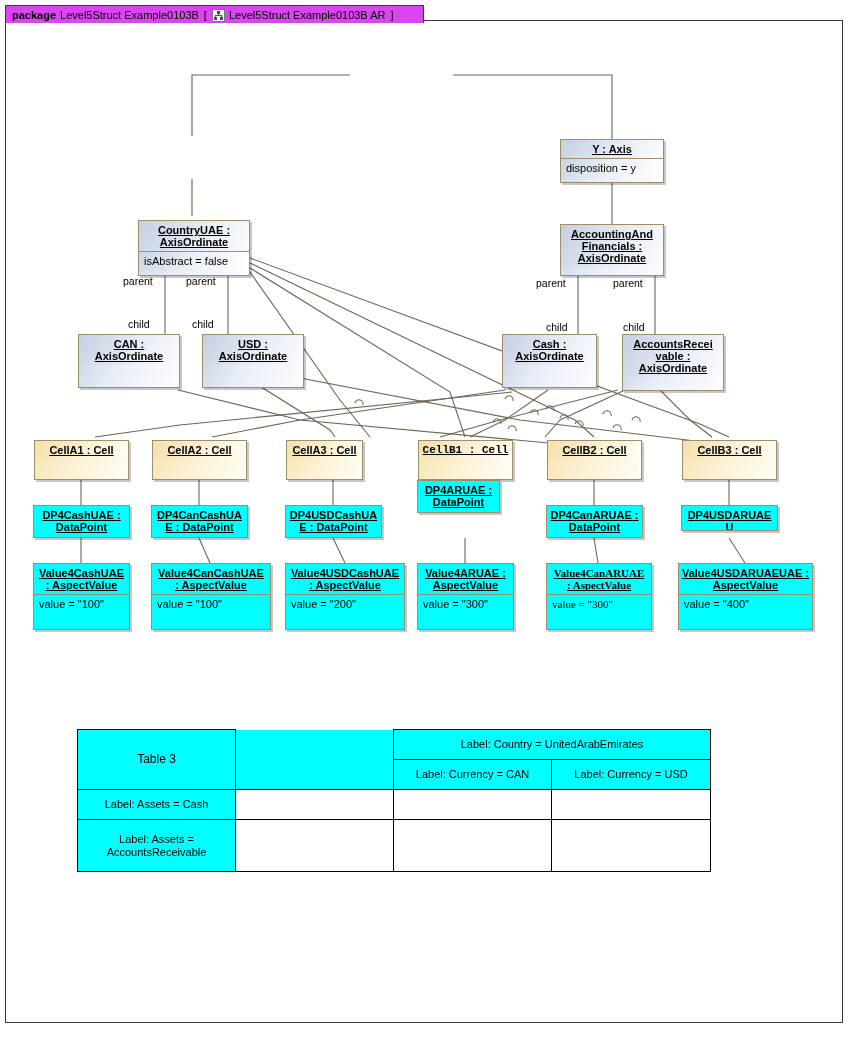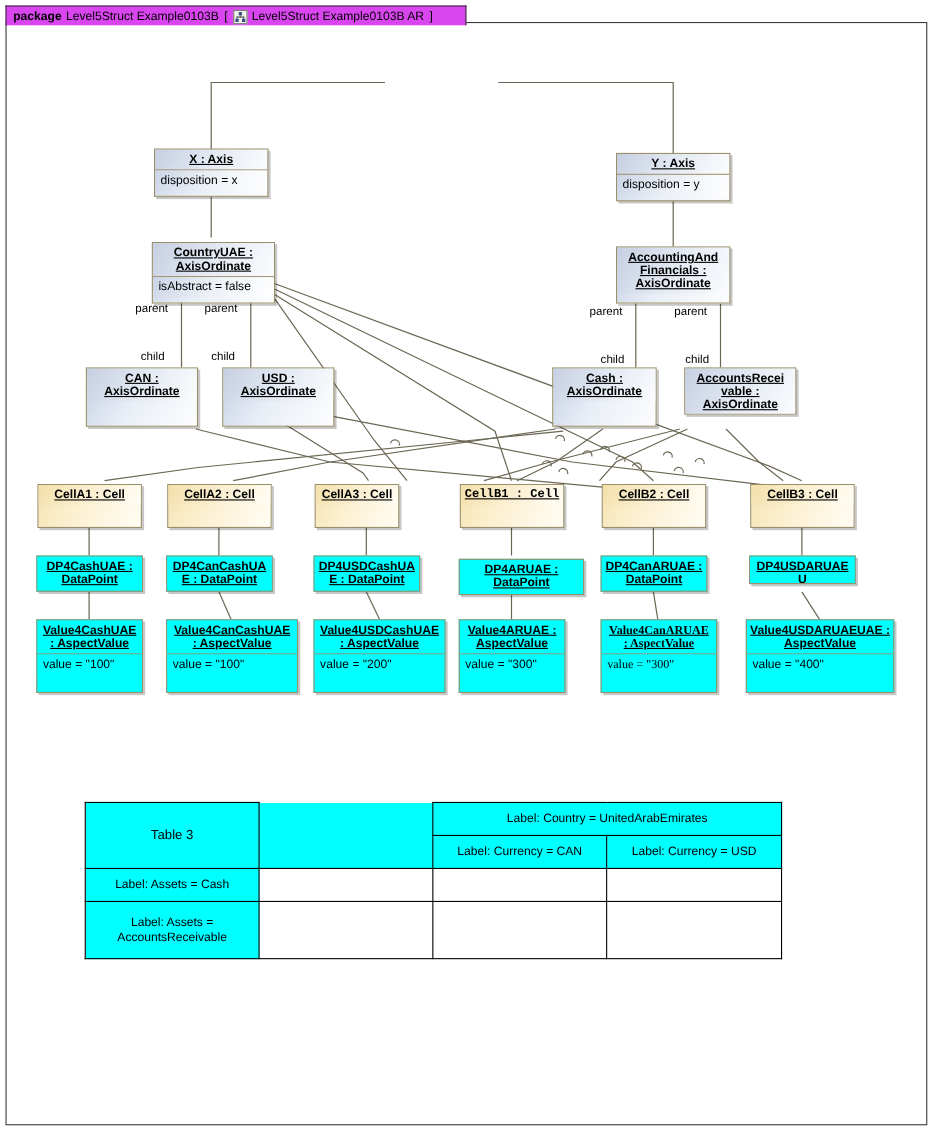--- a/index.html
+++ b/index.html
@@ -230,25 +230,20 @@
       <path d="M493,422 a4,4 0 0 1 8,2"></path>
       <path d="M508,429 a4,4 0 0 1 8,2"></path>
       <path d="M575,424 a4,4 0 0 1 8,2"></path>
       <path d="M603,414 a4,4 0 0 1 8,2"></path>
       <path d="M613,428 a4,4 0 0 1 8,2"></path>
       <path d="M632,420 a4,4 0 0 1 8,2"></path>
     </g>
   </svg>
 
 
-  <div class="node n-blue" style="left:140px; top:135px; width:104px; height:44px;">
-    <div class="hdr">X : Axis</div>
-    <div class="sep"></div>
-    <div class="body">disposition = x</div>
-  </div>
 
   <div class="node n-blue" style="left:560px; top:139px; width:104px; height:44px;">
     <div class="hdr">Y : Axis</div>
     <div class="sep"></div>
     <div class="body">disposition = y</div>
   </div>
 
   <div class="node n-blue" style="left:138px; top:220px; width:112px; height:56px;">
     <div class="hdr">
       <span>CountryUAE :</span><br>
@@ -280,21 +275,21 @@
     </div>
   </div>
 
   <div class="node n-blue" style="left:502px; top:334px; width:95px; height:54px;">
     <div class="hdr">
       <span>Cash :</span><br>
       <span>AxisOrdinate</span>
     </div>
   </div>
 
-  <div class="node n-blue" style="left:622px; top:334px; width:102px; height:43px;">
+  <div class="node n-blue" style="left:622px; top:334px; width:102px; height:57px;">
     <div class="hdr">
       <span>AccountsRecei</span><br>
       <span>vable :</span><br>
       <span>AxisOrdinate</span>
     </div>
   </div>
 
   <div class="edge-label" style="left:123px; top:275px;">parent</div>
   <div class="edge-label" style="left:186px; top:275px;">parent</div>
   <div class="edge-label" style="left:128px; top:318px;">child</div>
@@ -334,21 +329,21 @@
       <span>DP4CanCashUA</span><br>
       <span>E : DataPoint</span>
     </div>
   </div>
   <div class="node n-cyan" style="left:285px; top:505px; width:97px;  height:33px;">
     <div class="hdr">
       <span>DP4USDCashUA</span><br>
       <span>E : DataPoint</span>
     </div>
   </div>
-  <div class="node n-cyan" style="left:417px; top:508px; width:114px;  height:33px;">
+  <div class="node n-cyan" style="left:417px; top:480px; width:83px;  height:33px;">
     <div class="hdr">
       <span>DP4ARUAE :</span><br>
       <span>DataPoint</span>
     </div>
   </div>
   <div class="node n-cyan" style="left:546px; top:505px; width:97px;  height:33px;">
     <div class="hdr">
       <span>DP4CanARUAE :</span><br>
       <span>DataPoint</span>
     </div>

